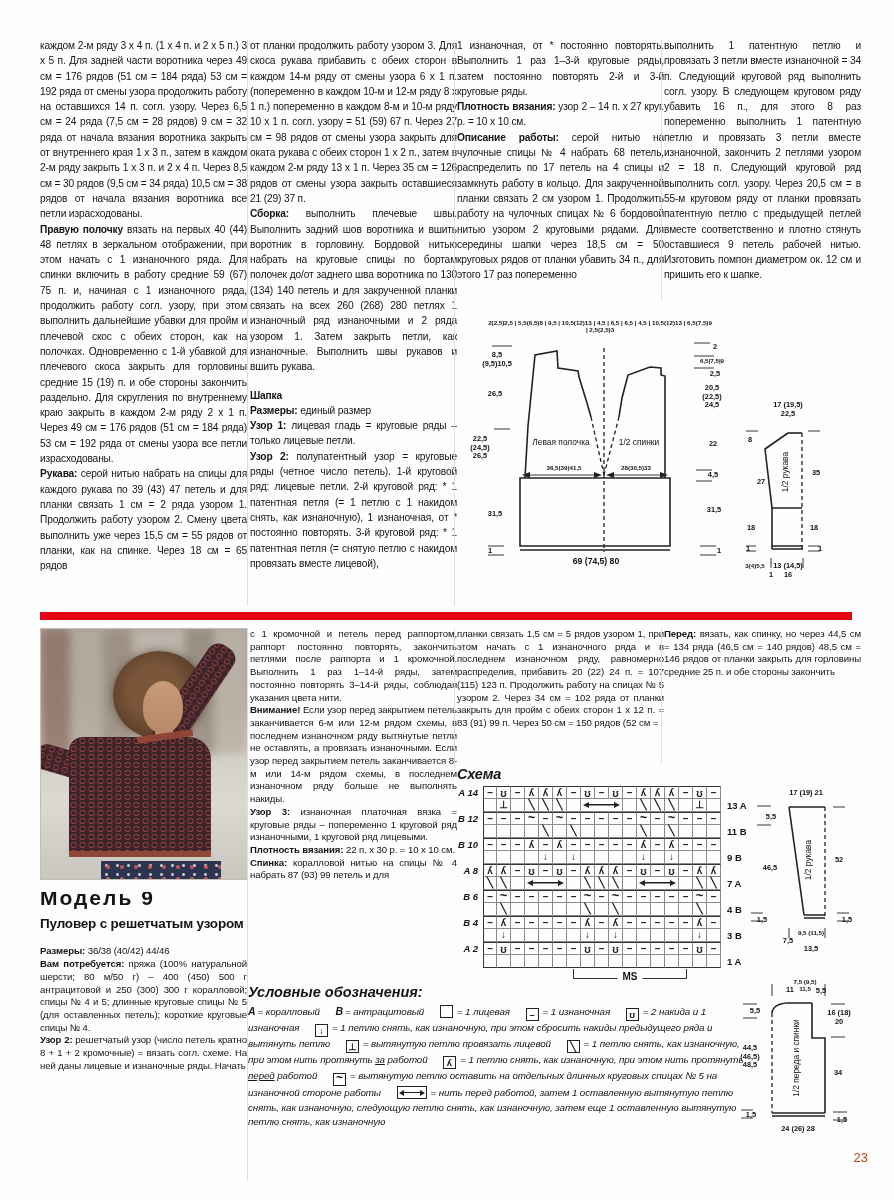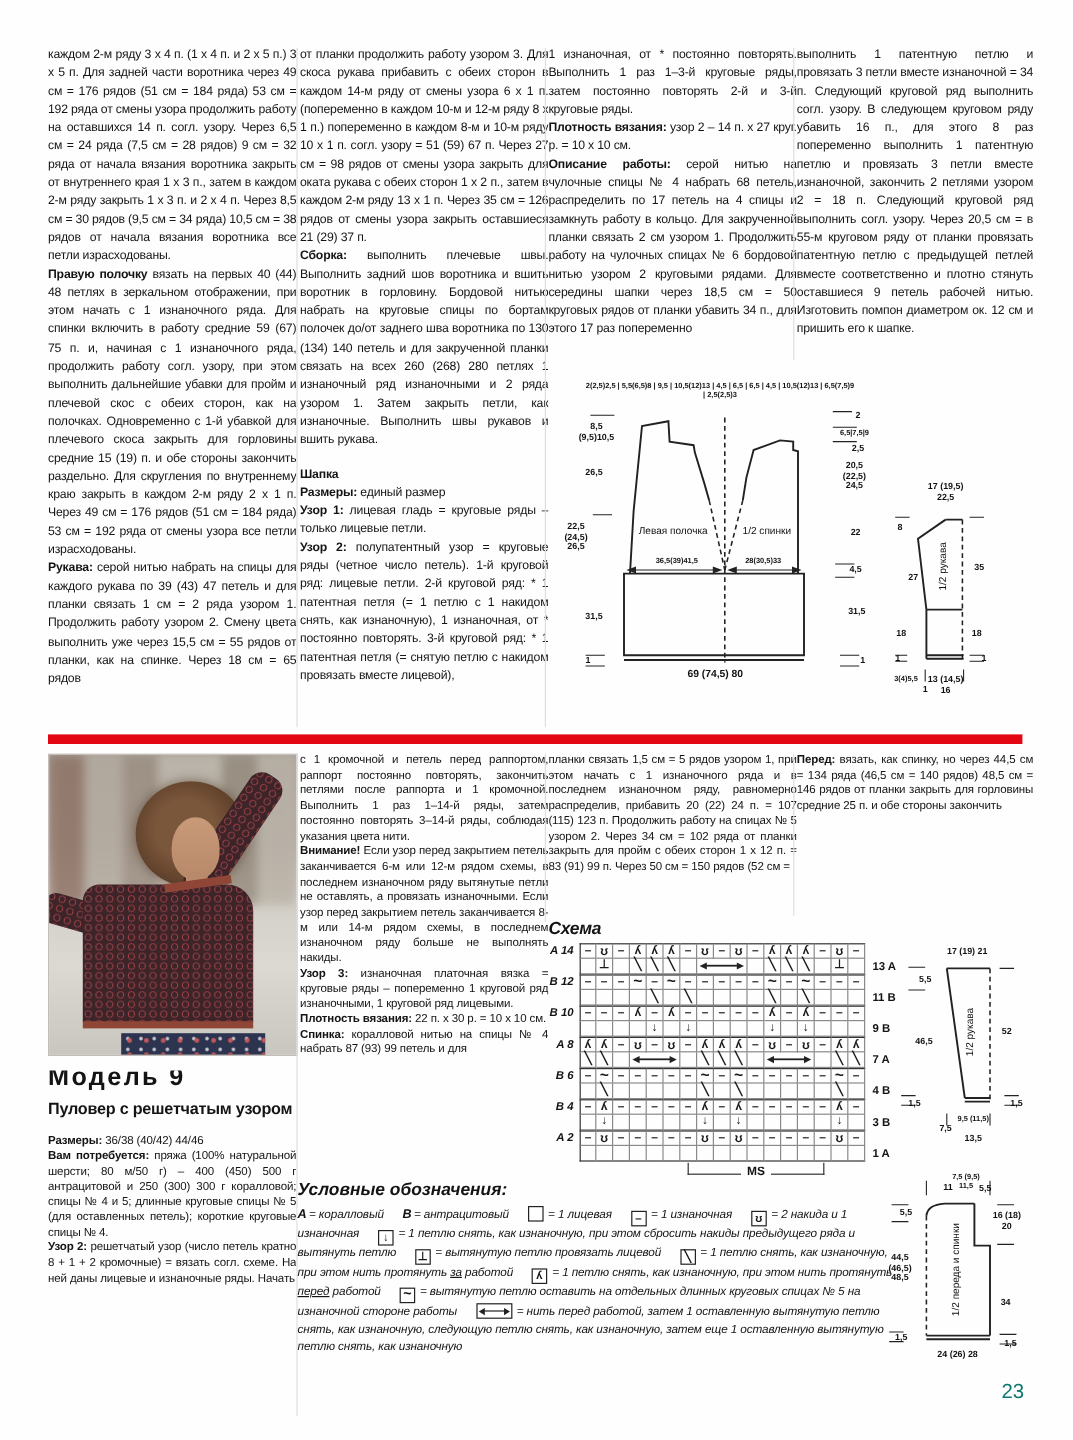--- a/index.html
+++ b/index.html
@@ -88,21 +88,21 @@
   .s{stroke:#222;stroke-width:1.6;fill:none;stroke-linejoin:miter;}
   .d{stroke:#222;stroke-width:1.3;fill:none;stroke-dasharray:4 3;}
   .t{stroke:#222;stroke-width:0.9;fill:none;}
   .f{fill:#222;stroke:none;}
   .dlab{position:absolute;transform:translate(-50%,-50%);font-size:7.4px;font-weight:bold;line-height:1.18;
         text-align:center;white-space:nowrap;color:#111;}
   .dlab.f6{font-size:6.2px;}
   .dlab.f8b{font-size:8.6px;}
   .dlab.pc{font-size:8.4px;font-weight:normal;}
   .dlab.rot{transform:translate(-50%,-50%) rotate(-90deg);}
-  .pagenum{position:absolute;left:820px;top:1150px;width:48px;text-align:center;font-size:17px;color:#0f766e;}
+  .pagenum{position:absolute;left:820px;top:1150px;width:48px;text-align:right;font-size:13px;color:#c2410c;}
 </style>
 </head>
 <body>
 
 <div class="tcol top" style="left:40px;top:38px;width:207px;height:572px">
 
     <p class="para"><b></b><span>каждом 2-м ряду 3 х 4 п. (1 х 4 п. и 2 х 5 п.) 3 х 5 п. Для задней части воротника через 49 см = 176 рядов (51 см = 184 ряда) 53 см = 192 ряда от смены узора продолжить работу на оставшихся 14 п. согл. узору. Через 6,5 см = 24 ряда (7,5 см = 28 рядов) 9 см = 32 ряда от начала вязания воротника закрыть от внутреннего края 1 х 3 п., затем в каждом 2-м ряду закрыть 1 х 3 п. и 2 х 4 п. Через 8,5 см = 30 рядов (9,5 см = 34 ряда) 10,5 см = 38 рядов от начала вязания воротника все петли израсходованы.</span></p>
 
     <p class="para"><b>Правую полочку</b><span> вязать на первых 40 (44) 48 петлях в зеркальном отображении, при этом начать с 1 изнаночного ряда. Для спинки включить в работу средние 59 (67) 75 п. и, начиная с 1 изнаночного ряда, продолжить работу согл. узору, при этом выполнить дальнейшие убавки для пройм и плечевой скос с обеих сторон, как на полочках. Одновременно с 1-й убавкой для плечевого скоса закрыть для горловины средние 15 (19) п. и обе стороны закончить раздельно. Для скругления по внутреннему краю закрыть в каждом 2-м ряду 2 х 1 п. Через 49 см = 176 рядов (51 см = 184 ряда) 53 см = 192 ряда от смены узора все петли израсходованы.</span></p>
 
@@ -1067,20 +1067,20 @@
     <path class="t" d="M8,44 H22 M8,58 H22 M6,150 H18 M6,158 H18 M96,44 H110 M96,77 H110 M98,152 H112 M98,160 H112 M37,24 V36 M90,24 V36"></path>
   </svg>
   <div>
       <div class="dlab" style="left: 55px; top: 30px;">11</div>
       <div class="dlab f6" style="left: 70px; top: 25px; width: 24px; white-space: normal;">7,5 (9,5) 11,5</div>
       <div class="dlab" style="left: 86px; top: 31px;">5,5</div>
       <div class="dlab" style="left: 20px; top: 51px;">5,5</div>
       <div class="dlab" style="left: 15px; top: 97px; width: 34px; white-space: normal;">44,5 (46,5) 48,5</div>
       <div class="dlab" style="left: 16px; top: 155px;">1,5</div>
       <div class="dlab" style="left: 104px; top: 58px; width: 26px; white-space: normal;">16 (18) 20</div>
-      <div class="dlab" style="left: 103px; top: 113px; margin-top: 13px;">34</div>
+      <div class="dlab" style="left: 103px; top: 113px;">34</div>
       <div class="dlab" style="left: 107px; top: 160px;">1,5</div>
       <div class="dlab" style="left: 63px; top: 169px; width: 38px; white-space: normal;">24 (26) 28</div>
       <div class="dlab rot pc" style="left: 62px; top: 98px; width: 80px; white-space: normal;">1/2 переда и спинки</div>
     </div>
 </div>
 
 <div class="pagenum">23</div>
 
 </body></html>

